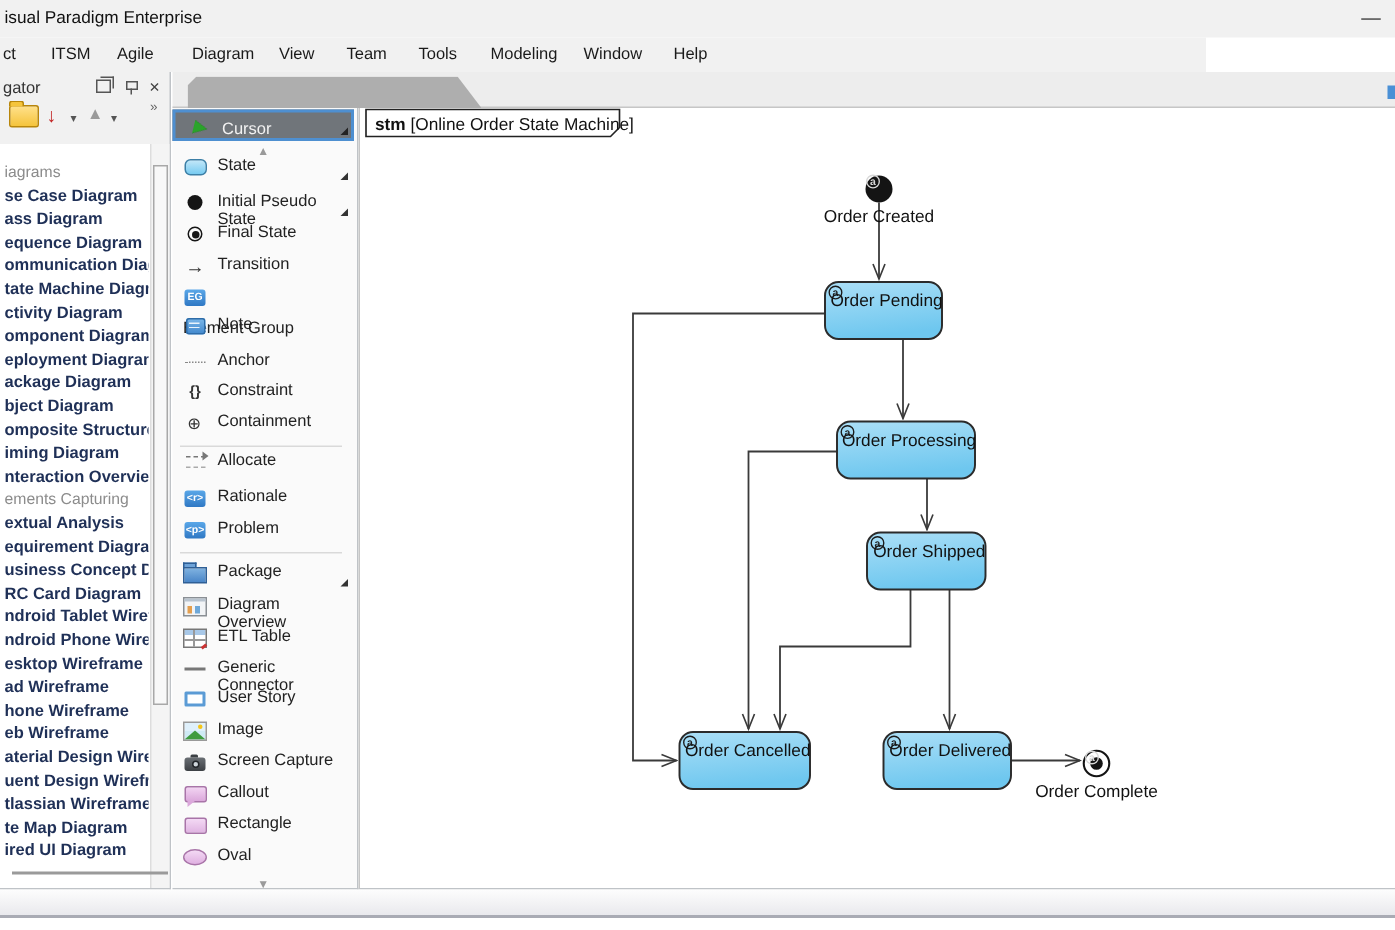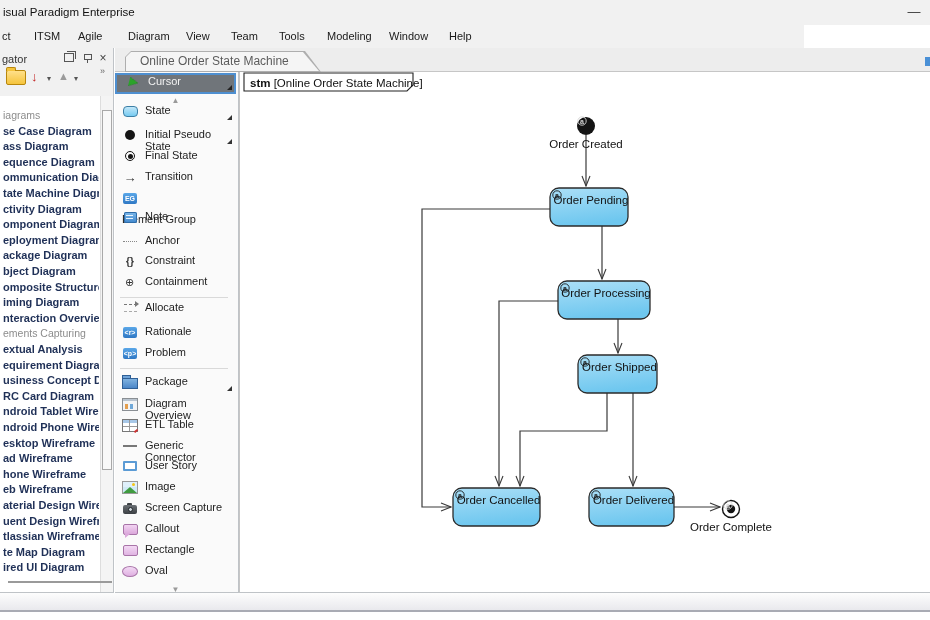--- a/index.html
+++ b/index.html
@@ -40,21 +40,21 @@
   #tabbar{left:115px;top:48px;width:815px;height:24px;background:#ededed;border-bottom:1px solid #c6c6c6;box-sizing:border-box}
   #tab-outer{left:10px;top:3px;width:196px;height:21px;background:#aeaeae;
              clip-path:polygon(6px 0,calc(100% - 16px) 0,100% 100%,0 100%,0 6px)}
   #tab-inner{left:11px;top:4px;width:193px;height:19px;background:#f5f5f5;
              clip-path:polygon(5px 0,calc(100% - 16px) 0,100% 100%,0 100%,0 5px);
              font-size:12px;color:#5c5c5c;line-height:19px;padding-left:14px;box-sizing:border-box;white-space:nowrap}
   #tab-edge-widget{left:810px;top:9px;width:5px;height:9px;background:#4a90d6}
   
   #dtoolbar{left:115px;top:72px;width:124px;height:521px;background:#fafafa;border-right:1px solid #bfc3c7;border-bottom:1px solid #bfc3c7;box-sizing:border-box}
   #tool-cursor{left:0;top:1px;width:121px;height:21px;background:#70757a;border:2px solid #4e8fd0;box-sizing:border-box;
-               display:flex;align-items:flex-start;gap:7px;padding-left:8px;color:#f2f2f2;font-size:11px}
+               display:flex;align-items:flex-end;gap:7px;padding-left:8px;color:#f2f2f2;font-size:11px}
   .tool-row{position:absolute;left:7px;width:112px;height:18px;display:flex;align-items:flex-start;gap:7px;font-size:11px;color:#222;cursor:default}
   .tool-sep{position:absolute;left:5px;width:108px;height:1px;background:#d9d9d9}
   .scroll-arrow{position:absolute;left:0;width:121px;text-align:center;color:#9a9a9a;font-size:8px}
   .flyout-corner{position:absolute;right:2px;bottom:2px;width:0;height:0;border-left:5px solid transparent;border-bottom:5px solid #333}
   #tool-cursor .flyout-corner{border-bottom-color:#222}
   
   .ic{display:inline-flex;width:16px;height:14px;align-items:center;justify-content:center;flex:0 0 16px;position:relative}
   .ic-cursor{width:0;height:0;border-top:4px solid transparent;border-bottom:5px solid transparent;border-left:9px solid #2aa42a;transform:rotate(14deg);filter:drop-shadow(0 0 0.5px #104f10)}
   .ic-state{width:13px;height:9px;border:1px solid #3c7fa6;border-radius:4px;background:linear-gradient(#c2e7f9,#77cbf1)}
   .ic-initial{width:10px;height:10px;border-radius:50%;background:#151515}
@@ -173,21 +173,20 @@
     </div>
   <div id="nav-vscroll" class="abs">
     <div id="nav-vthumb"></div>
   </div>
   <div id="nav-hscroll" class="abs"></div>
 </div>
 
 <div id="tabbar" class="abs">
   <div id="tab-outer" class="abs">
   </div>
-  <div id="tab-inner" class="abs">Online Order State Machine</div>
   <div id="tab-edge-widget" class="abs"></div>
 </div>
 
 <div id="dtoolbar" class="abs">
     <div id="tool-cursor" class="abs">
       <span class="ic">
         <span class="ic-cursor"></span>
       </span>
       <span>Cursor</span>
       <span class="flyout-corner"></span>

